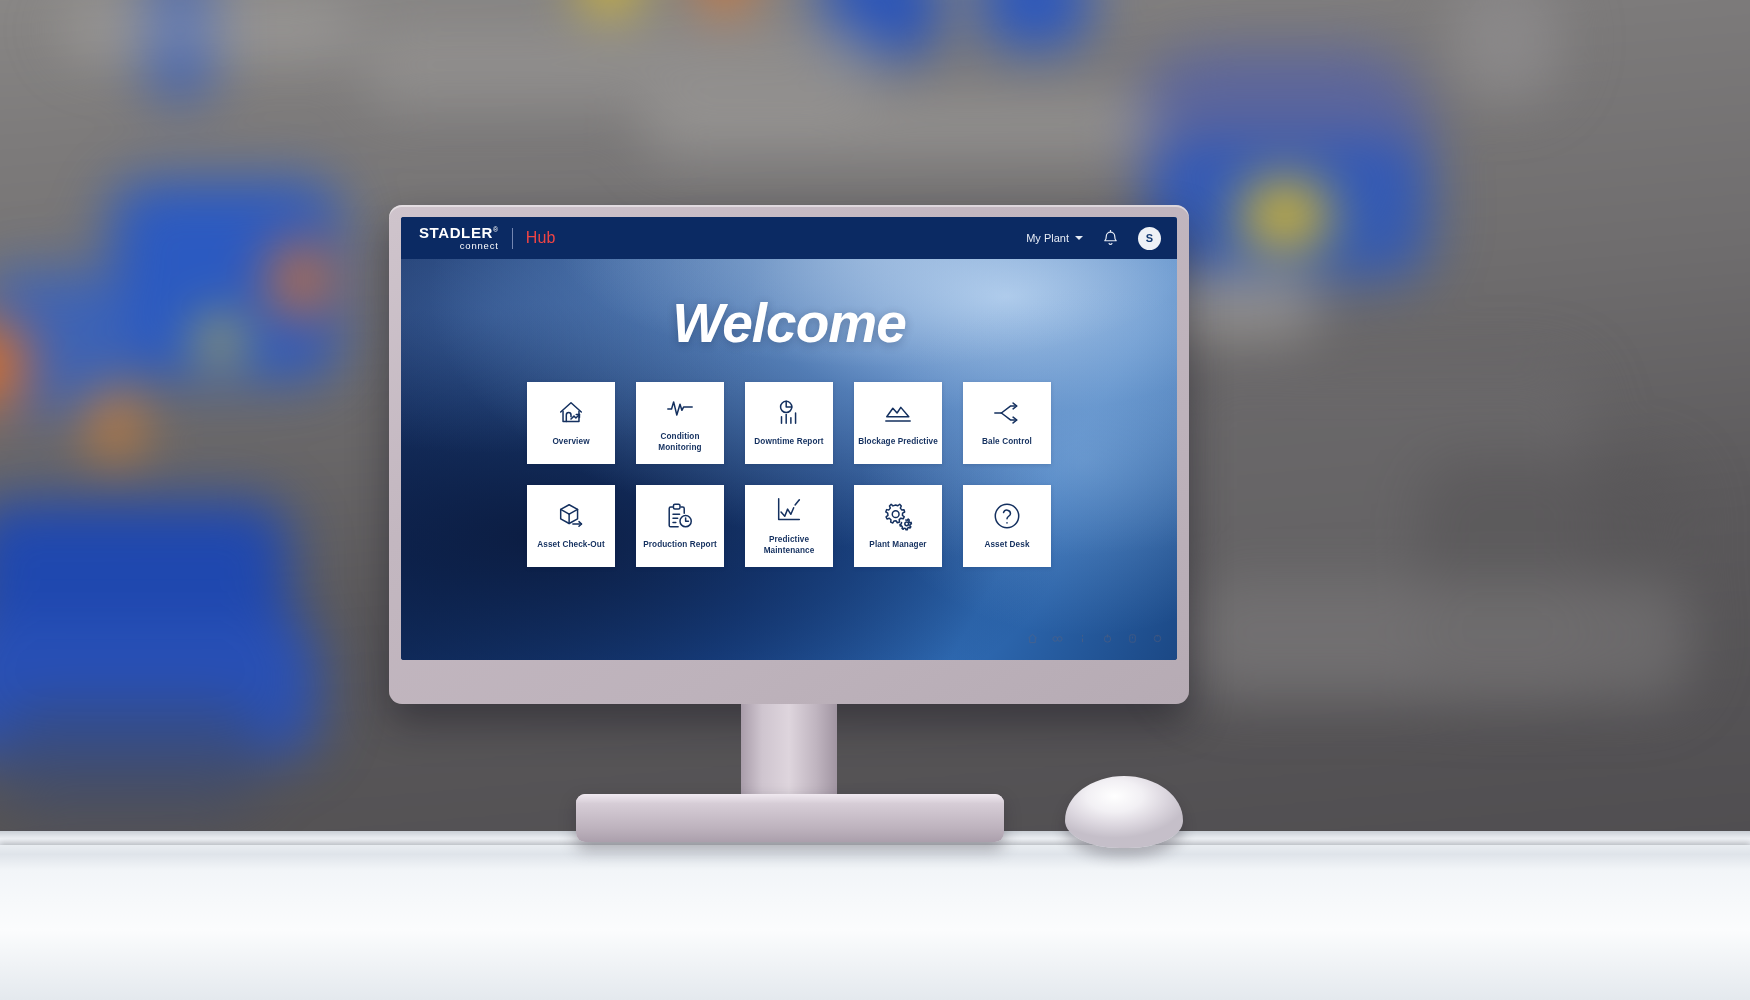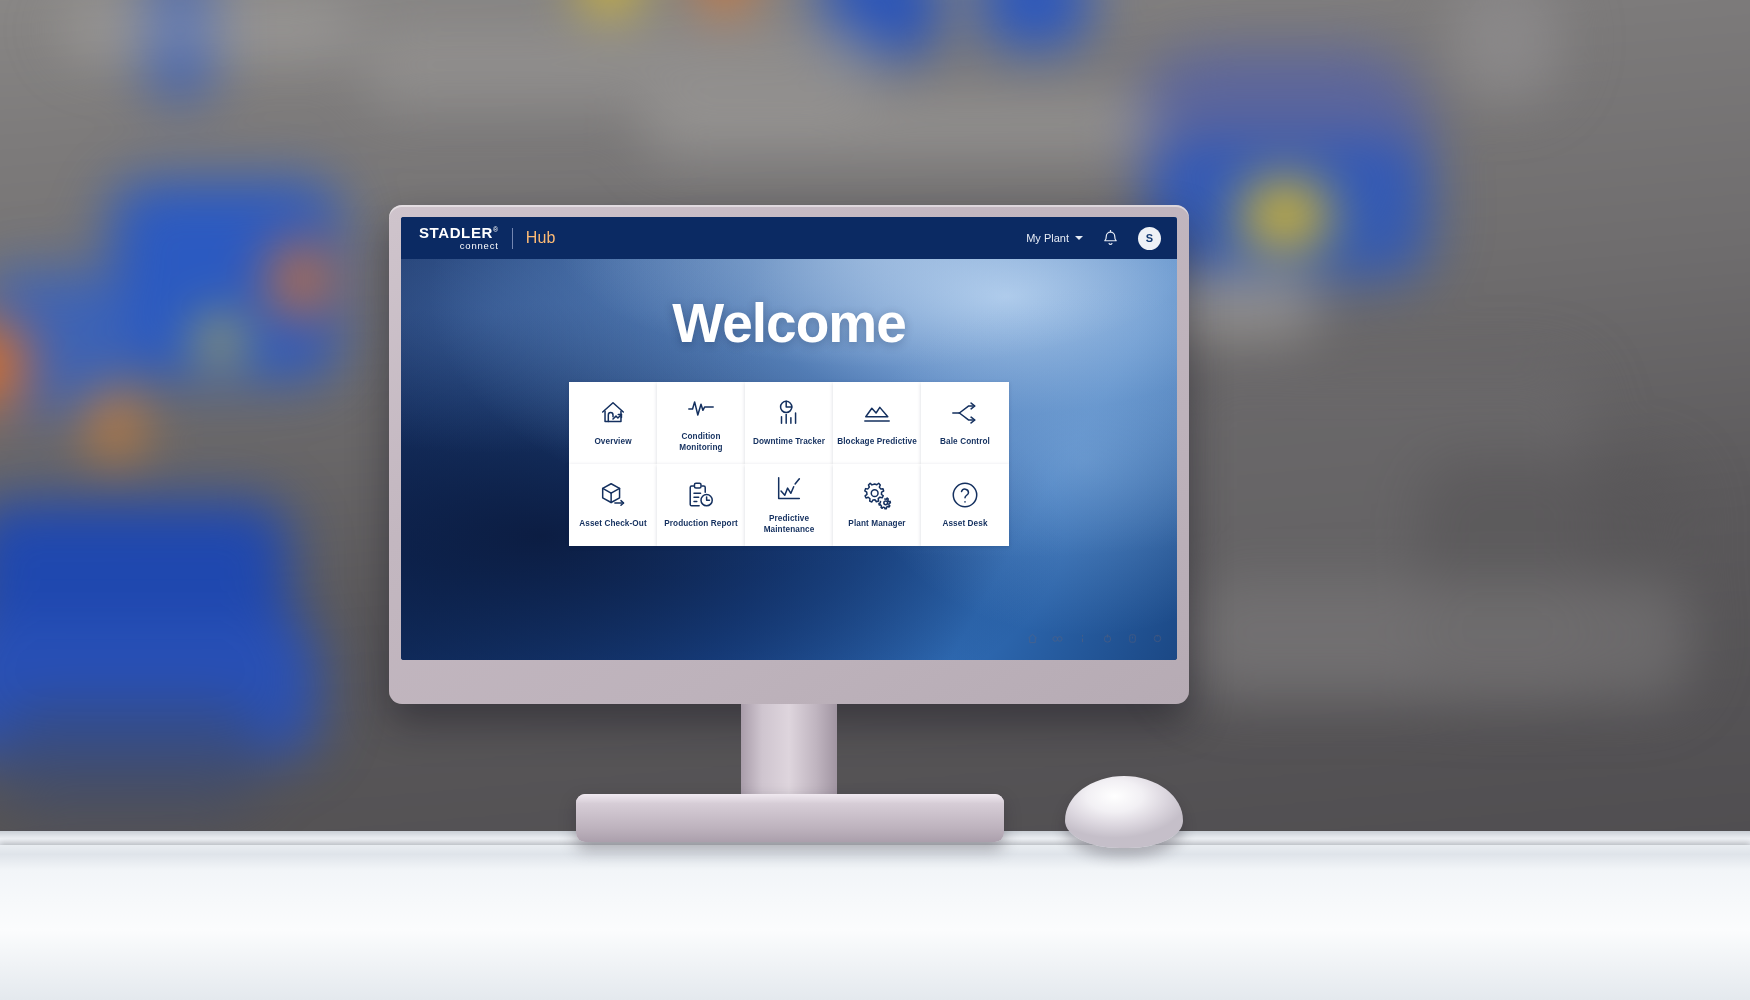--- a/index.html
+++ b/index.html
@@ -63,21 +63,21 @@
   #logo-block { line-height:1; position:relative; }
   #logo-main {
     color:#fff; font-weight:bold; font-size:15px; letter-spacing:.6px;
   }
   #logo-reg { font-size:7px; vertical-align:super; font-weight:normal; }
   #logo-sub {
     color:#fff; font-size:9.5px; letter-spacing:.8px;
     text-align:right; margin-top:1px; font-style:normal;
   }
   #logo-divider { width:1px; height:21px; background:#8d9ec4; opacity:.8; }
-  #app-title { color:#fdba74; font-size:16px; letter-spacing:.2px; }
+  #app-title { color:#ef4444; font-size:16px; letter-spacing:.2px; }
 
   #appbar-right { display:flex; align-items:center; gap:19px; }
   #plant-select {
     display:flex; align-items:center; gap:6px;
     color:#e6ebf5; font-size:11px; cursor:pointer;
   }
   .chev { width:0;height:0;border-left:4px solid transparent;border-right:4px solid transparent;border-top:4px solid #e6ebf5; }
   #bell { width:17px; height:17px; color:#e6ebf5; cursor:pointer; }
   #bell svg { display:block; }
   #avatar {
@@ -103,28 +103,28 @@
       radial-gradient(40% 55% at 88% 55%, rgba(160,196,234,.35) 0%, rgba(160,196,234,0) 72%),
       radial-gradient(55% 45% at 12% 22%, rgba(84,124,186,.35) 0%, rgba(84,124,186,0) 70%);
     pointer-events:none;
   }
   #content-inner {
     position:absolute; inset:42px 0 44px 0; z-index:4;
     display:flex; flex-direction:column; align-items:center;
     padding-top:32px;
   }
   #welcome {
-    color:#fff; font-weight:bold;
+    color:#fff; font-style:italic; font-weight:bold;
     font-size:55px; letter-spacing:-1px;
     text-shadow:0 2px 10px rgba(8,24,58,.3);
     margin-bottom:27px;
   }
 
   
-  #tiles { display:grid; grid-template-columns:repeat(5,88px); gap:0; }
+  #tiles { display:grid; grid-template-columns:repeat(5,88px); gap:21px; }
   .tile {
     width:88px; height:82px; background:#fff;
     display:flex; flex-direction:column; align-items:center; justify-content:center;
     cursor:pointer; box-shadow:0 1px 4px rgba(8,24,58,.16);
   }
   .tile-icon { color:#14305f; width:30px; height:30px; margin-bottom:9px; }
   .tile-icon svg { display:block; width:30px; height:30px; }
   .tile-label {
     color:#14305f; font-size:8.2px; font-weight:bold;
     text-align:center; line-height:1.25; letter-spacing:.1px;
@@ -257,21 +257,21 @@
           <span class="tile-icon">
             <svg viewBox="0 0 32 32" fill="none" stroke="currentColor" stroke-width="1.6" stroke-linecap="round" stroke-linejoin="round">
               <circle cx="13" cy="9.5" r="6"></circle>
               <path d="M13 3.5v6h6"></path>
               <path d="M8 27v-7"></path>
                 <path d="M13 27v-9.5"></path>
                 <path d="M18 27v-6"></path>
                 <path d="M23 27v-11"></path>
             </svg>
           </span>
-          <span class="tile-label">Downtime Tracker</span>
+          <span class="tile-label">Downtime Report</span>
         </div>
 
         <div class="tile">
           <span class="tile-icon">
             <svg viewBox="0 0 32 32" fill="none" stroke="currentColor" stroke-width="1.6" stroke-linecap="round" stroke-linejoin="round">
               <path d="M4 20l6.5-9 4.5 5 4-6 8.5 10z"></path>
               <path d="M3 24.5h26"></path>
             </svg>
           </span>
           <span class="tile-label">Blockage Predictive</span>

